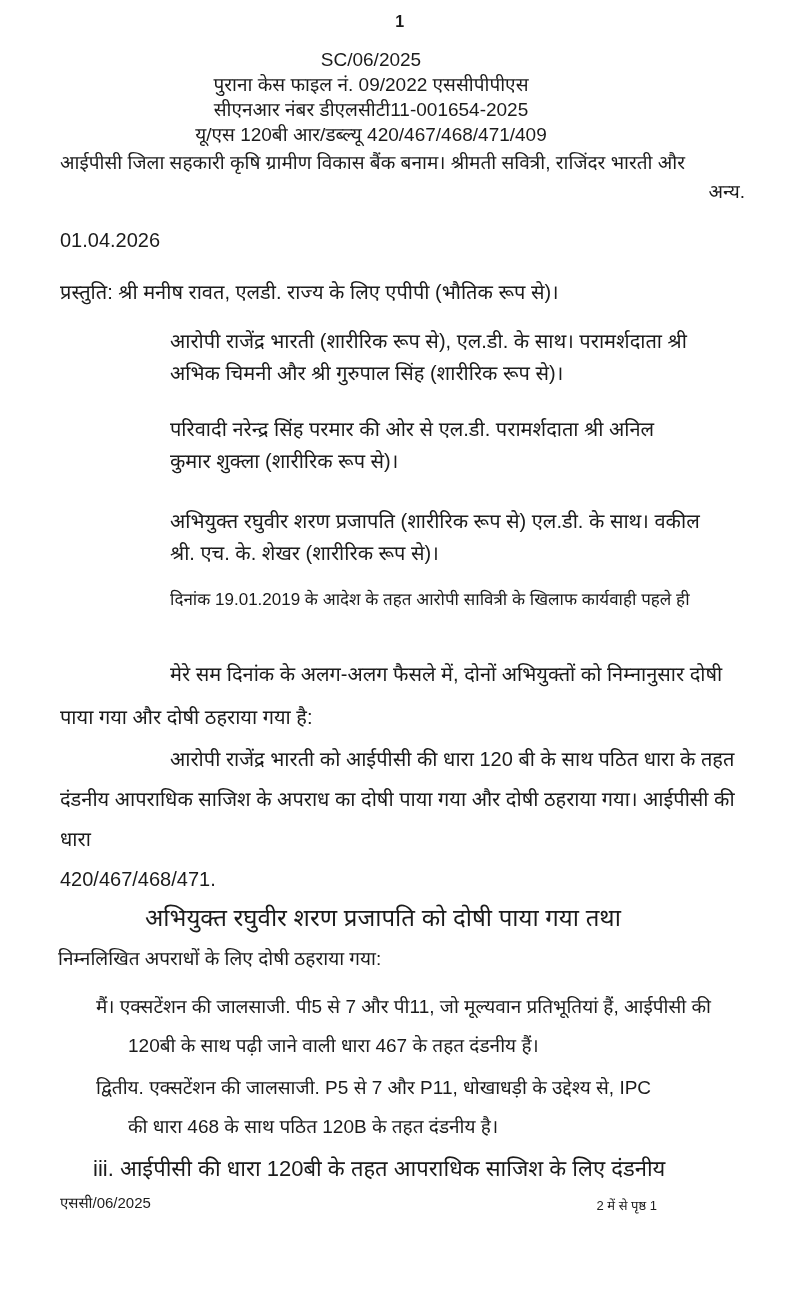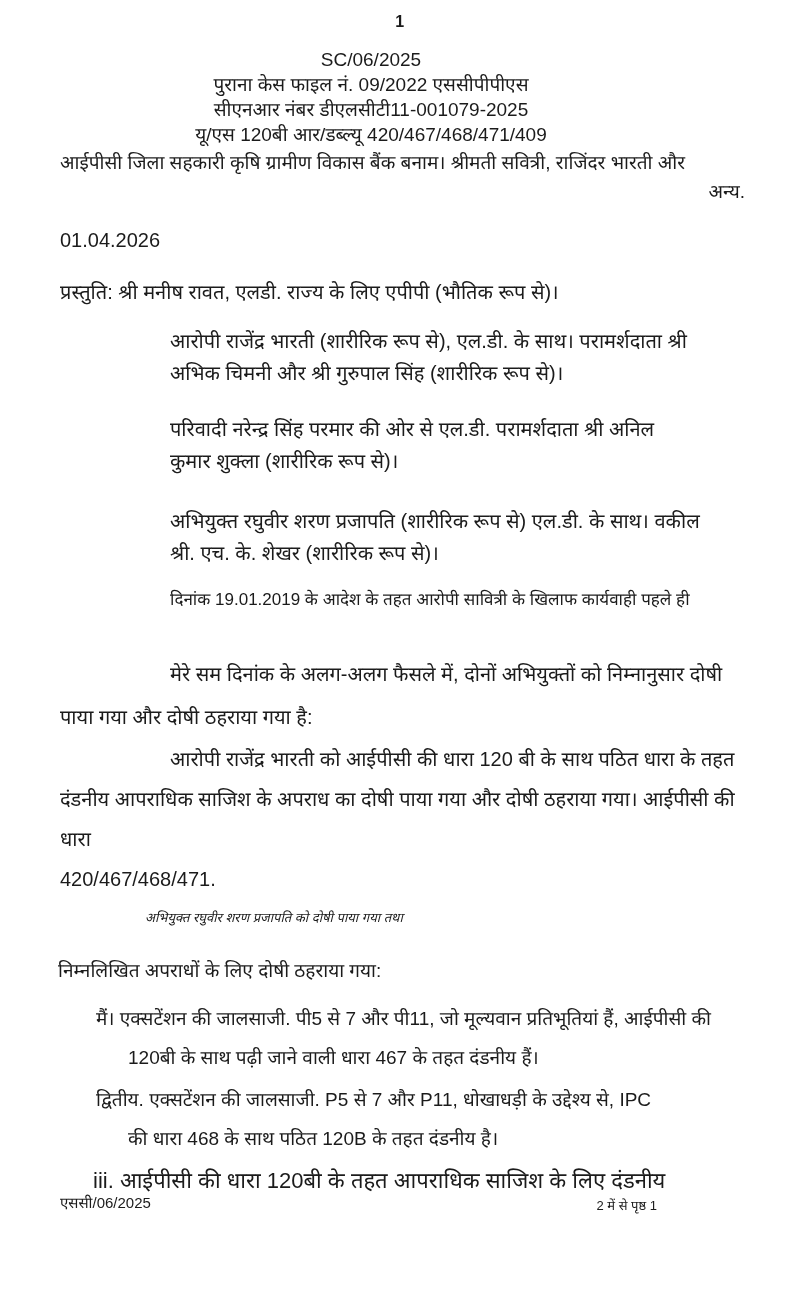--- a/index.html
+++ b/index.html
@@ -68,24 +68,23 @@
     line-height: 43px;
   }
   .para-verdict-intro .line1 { margin-left: 110px; }
   .para-rajendra {
     margin: 0 50px 0 60px;
     font-size: 20px;
     line-height: 40px;
   }
   .para-rajendra .line1 { margin-left: 110px; }
   .para-raghuvir {
-    margin: 0 60px 16px 145px;
-    font-size: 13px;
+    margin: 0 60px 4px 145px;
+    font-size: 24px;
     line-height: 37px;
-    font-style: italic;
   }
   .para-offenses-intro {
     margin: 0 60px 0 58px;
     font-size: 19px;
     line-height: 37px;
   }
   .offense-item { font-size: 19px; }
   .offense-item .l1 { margin-left: 96px;  margin-top: 17px; line-height: 25px; }
   .offense-item .l2 { margin-left: 128px; margin-top: 14px; line-height: 25px; }
   .offense-item.roman3 .l1 {
@@ -110,21 +109,21 @@
 </head>
 <body>
 
 <div class="page">
 
   <div class="page-number-top">1</div>
 
   <div class="header-right">
     <div>SC/06/2025</div>
     <div>पुराना केस फाइल नं. 09/2022 एससीपीपीएस</div>
-    <div>सीएनआर नंबर डीएलसीटी11-001079-2025</div>
+    <div>सीएनआर नंबर डीएलसीटी11-001654-2025</div>
     <div>यू/एस 120बी आर/डब्ल्यू 420/467/468/471/409</div>
   </div>
 
   <div class="case-title-row">आईपीसी जिला सहकारी कृषि ग्रामीण विकास बैंक बनाम।  श्रीमती सवित्री, राजिंदर भारती और</div>
   <div class="parties-suffix">अन्य.</div>
 
   <div class="order-date">01.04.2026</div>
 
   <div class="presence-line">प्रस्तुति: श्री मनीष रावत, एलडी. राज्य के लिए एपीपी (भौतिक रूप से)।</div>
 

